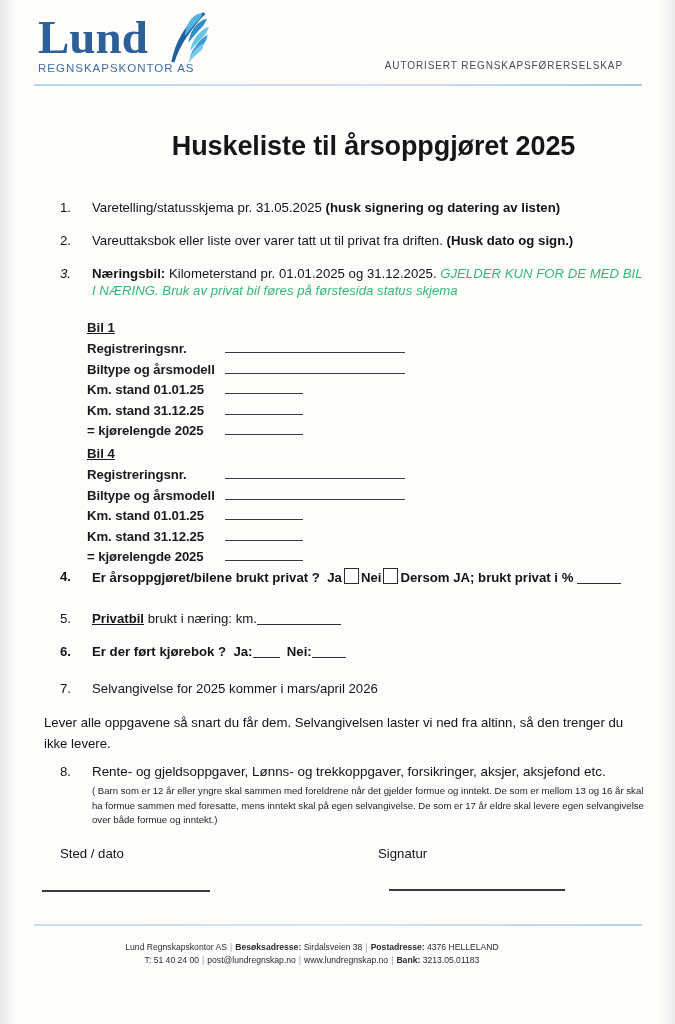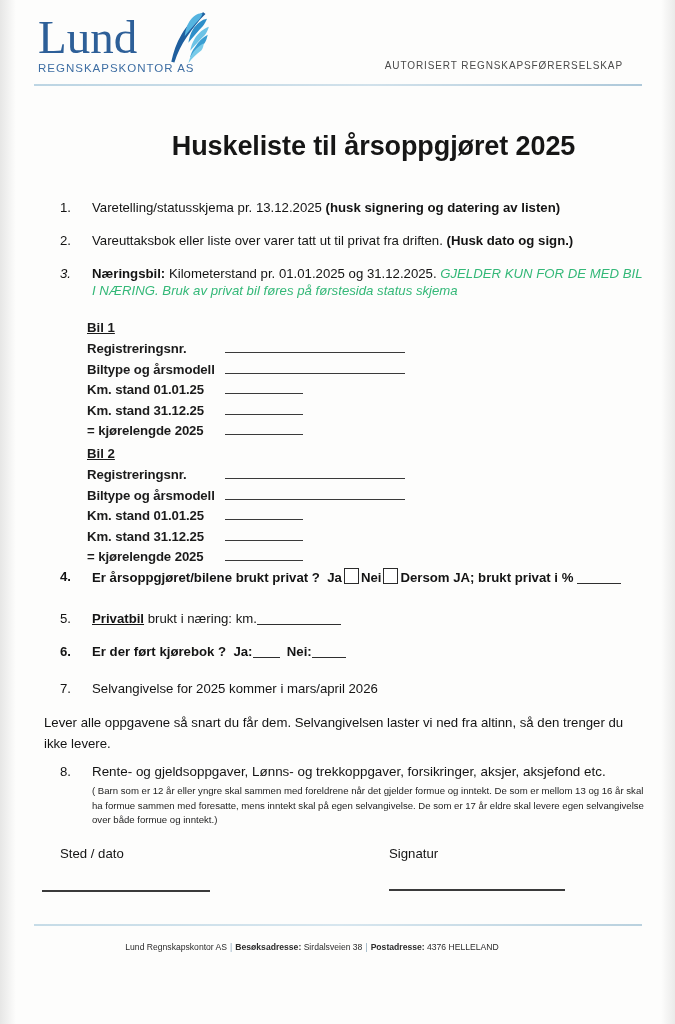--- a/index.html
+++ b/index.html
@@ -51,21 +51,21 @@
     left: 38px;
     top: 14px;
     width: 220px;
   }
   .logo-word {
     font-family: "Liberation Serif", serif;
     font-size: 47px;
     line-height: 47px;
     color: #2d5f98;
     letter-spacing: 0px;
-    font-weight: 400;
+    font-weight: 700;
   }
   .logo-sub {
     font-family: "Liberation Sans", sans-serif;
     font-size: 11.5px;
     letter-spacing: 1.0px;
     color: #3e6ea3;
     margin-top: 1px;
   }
   .feather {
     position: absolute;
@@ -265,21 +265,21 @@
     </svg>
 
     <div class="header-tag">Autorisert Regnskapsførerselskap</div>
     <div class="rule-top"></div>
   </div>
 
   <div class="doc-title">Huskeliste til årsoppgjøret 2025</div>
 
   <div class="item" style="left:60px; top:199px; width:580px;">
     <span class="num">1.</span>
-    <span class="body"><span>Varetelling/statusskjema pr. 13.12.2025 </span><b class="bold">(husk signering og datering av listen)</b></span>
+    <span class="body"><span>Varetelling/statusskjema pr. 31.05.2025 </span><b class="bold">(husk signering og datering av listen)</b></span>
   </div>
 
   <div class="item" style="left:60px; top:232px; width:590px;">
     <span class="num">2.</span>
     <span class="body"><span>Vareuttaksbok eller liste over varer tatt ut til privat fra driften. </span><b class="bold">(Husk dato og sign.)</b></span>
   </div>
 
   <div class="item" style="left:60px; top:265px; width:585px;">
     <span class="num ital">3.</span>
     <span class="body"><b class="bold">Næringsbil:</b><span> Kilometerstand pr. 01.01.2025  og 31.12.2025. </span><span class="green">GJELDER KUN FOR DE MED BIL I NÆRING. Bruk av privat bil føres på førstesida status skjema</span></span>
@@ -303,21 +303,21 @@
       <span class="lbl">Km. stand 31.12.25</span>
       <span class="blank blank-short"></span>
     </div>
     <div class="car-row">
       <span class="lbl">=  kjørelengde 2025</span>
       <span class="blank blank-short"></span>
     </div>
   </div>
 
   <div class="car-block" style="top:444px;">
-    <span class="car-title">Bil 2</span>
+    <span class="car-title">Bil 4</span>
     <div class="car-row">
       <span class="lbl">Registreringsnr.</span>
       <span class="blank blank-long"></span>
     </div>
     <div class="car-row">
       <span class="lbl">Biltype og årsmodell</span>
       <span class="blank blank-long"></span>
     </div>
     <div class="car-row">
       <span class="lbl">Km. stand 01.01.25</span>
@@ -355,23 +355,24 @@
 
   <div class="para" style="top:712px;">Lever alle oppgavene så snart du får dem. Selvangivelsen laster vi ned fra altinn, så den trenger du ikke levere.</div>
 
   <div class="item" style="left:60px; top:763px; width:600px;">
     <span class="num">8.</span>
     <span class="body" style="font-size:13.4px;">Rente- og gjeldsoppgaver, Lønns- og trekkoppgaver, forsikringer, aksjer, aksjefond etc.</span>
     <span class="fineprint">( Barn som er 12 år eller yngre skal sammen med foreldrene når det gjelder formue og inntekt. De som er mellom 13 og 16 år skal ha formue sammen med foresatte, mens inntekt skal på egen selvangivelse. De som er 17 år eldre skal levere egen selvangivelse over både formue og inntekt.)</span>
   </div>
 
   <div class="sig" style="left:40px; top:846px;margin-left:20px;">Sted / dato</div>
-  <div class="sig" style="left:389px; top:846px;">Signatur</div>
+  <div class="sig" style="left:378px; top:846px;">Signatur</div>
   <div class="sig-line" style="left:42px; top:890px; width:168px;"></div>
   <div class="sig-line" style="left:389px; top:889px; width:176px;"></div>
 
   <div class="rule-bottom"></div>
 
   <div class="footer">
     <div><span>Lund Regnskapskontor AS</span><span class="sep">|</span><b>Besøksadresse:</b><span> Sirdalsveien 38</span><span class="sep">|</span><b>Postadresse:</b><span> 4376 HELLELAND</span></div>
+    <div><span>T: 51 40 24 00</span><span class="sep">|</span><span>post@lundregnskap.no</span><span class="sep">|</span><span>www.lundregnskap.no</span><span class="sep">|</span><b>Bank:</b><span> 3213.05.01183</span></div>
   </div>
 
 </div>
 
 </body></html>

